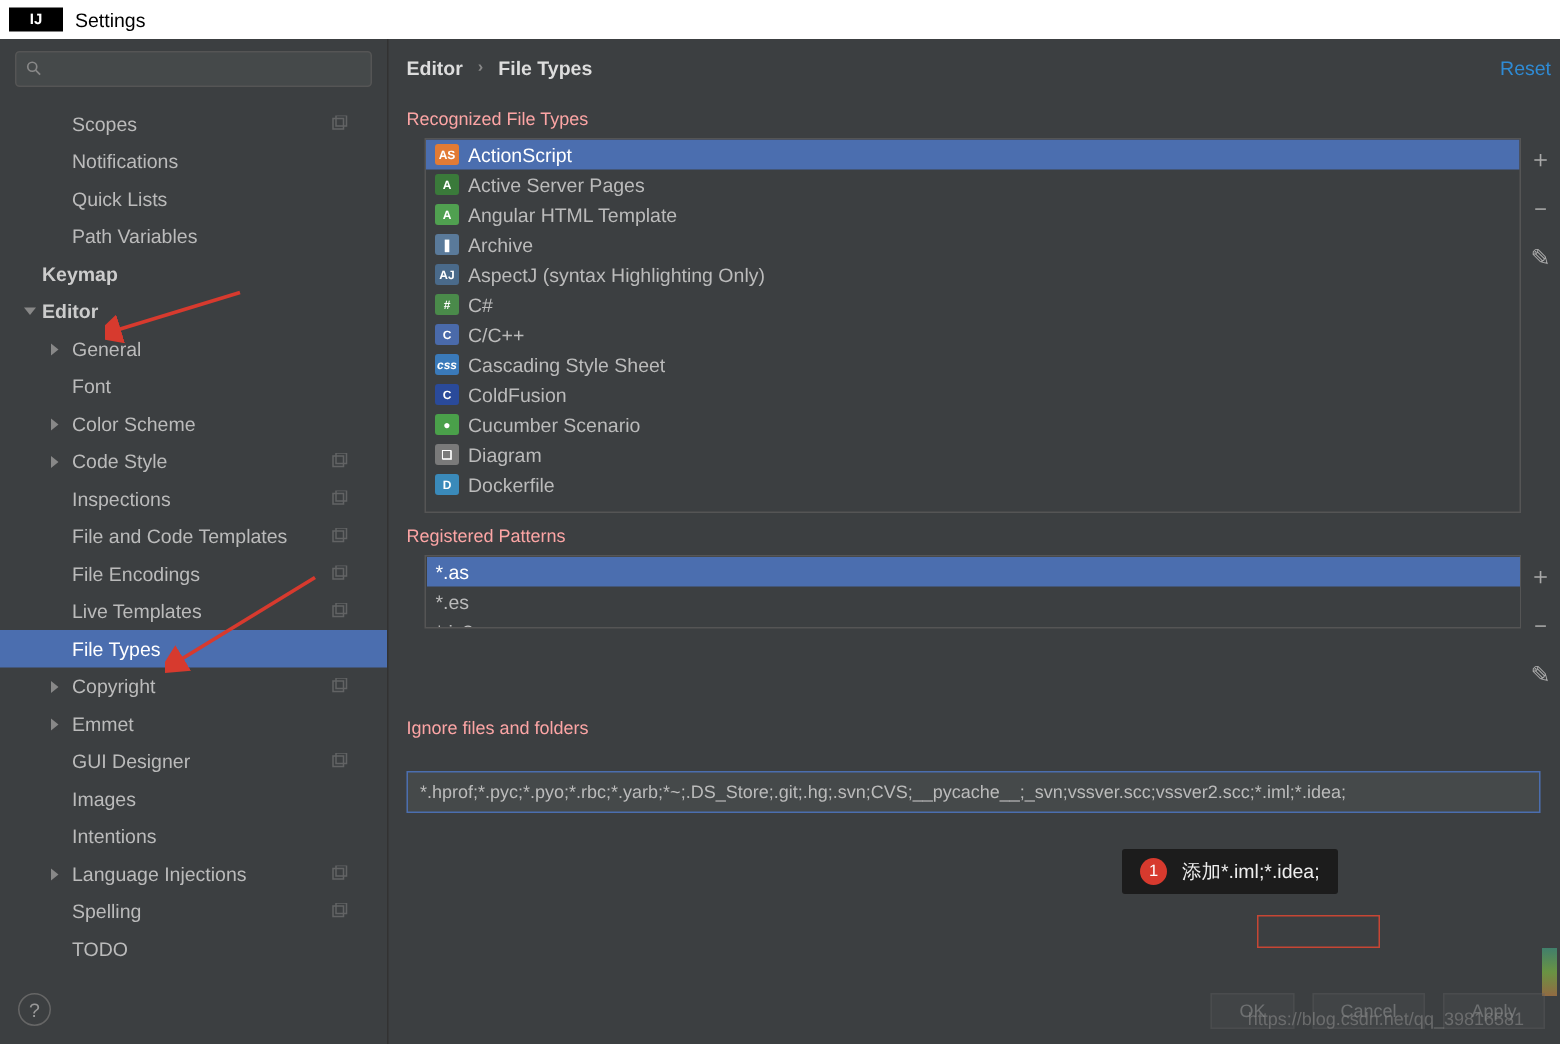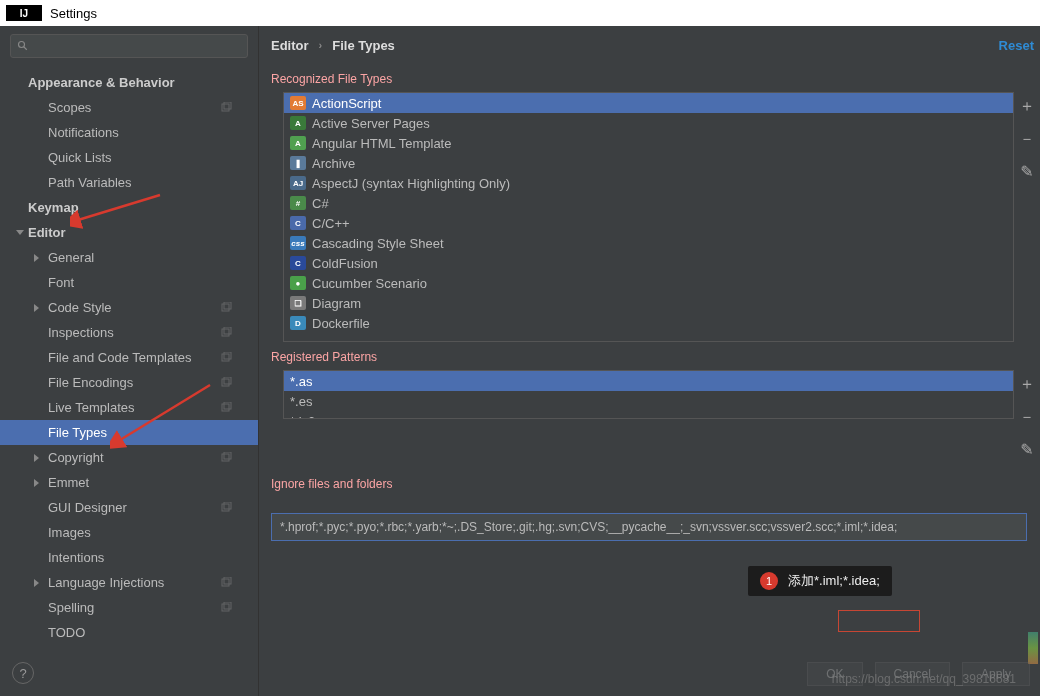--- a/index.html
+++ b/index.html
@@ -18,21 +18,21 @@
 .tree-item .arrow { position:absolute; left:16px; width:0; height:0; }
 .tree-item.lvl1 .arrow { left:16px; }
 .tree-item.lvl2 .arrow { left:34px; }
 .arrow.right { border-top:4px solid transparent; border-bottom:4px solid transparent; border-left:5px solid #888; }
 .arrow.down { border-left:4px solid transparent; border-right:4px solid transparent; border-top:5px solid #888; }
 .copy-ico { position:absolute; right:26px; width:12px; height:12px; opacity:.5; }
 .copy-ico svg { width:12px; height:12px; }
 .right { flex:1; background:#3c3f41; display:flex; flex-direction:column; position:relative; border-left:1px solid #323232; }
 .crumbs { height:38px; display:flex; align-items:center; padding:0 12px; color:#ddd; font-weight:bold; }
 .crumbs .sep { margin:0 10px; color:#888; font-size:11px; }
-.reset { position:absolute; right:6px; top:12px; color:#2f8bd4; cursor:pointer;font-weight:bold; }
+.reset { position:absolute; right:6px; top:12px; color:#2f8bd4; cursor:pointer; }
 .section-label { padding:8px 12px 6px; color:#fca5a5; font-size:12px; }
 .list-wrap { margin:0 0 0 12px; display:flex; }
 .list { flex:1; background:#3c3f41; border:1px solid #555; overflow-y:auto;margin-left:12px; }
 .list.types { height:250px; }
 .list.patterns { height:49px; }
 .row { height:20px; display:flex; align-items:center; padding-left:6px; cursor:pointer; }
 .row.sel { background:#4b6eaf; color:#fff; }
 .row .fico { width:16px; height:14px; margin-right:6px; border-radius:2px; display:flex; align-items:center; justify-content:center; font-size:8px; font-weight:bold; color:#fff; }
 .side-btns { width:26px; background:#3c3f41; display:flex; flex-direction:column; align-items:center; padding-top:4px; gap:12px; }
 .side-btns span { color:#aaa; cursor:pointer; font-size:16px; }
@@ -61,23 +61,20 @@
 <div class="main">
   <div class="left">
     <div class="search">
       <svg viewBox="0 0 16 16">
           <circle cx="6" cy="6" r="4" fill="none" stroke="#888" stroke-width="1.5"></circle>
           <line x1="9" y1="9" x2="13" y2="13" stroke="#888" stroke-width="1.5"></line>
         </svg>
       <span placeholder=""></span>
     </div>
     <div class="tree" id="tree">
-        <div class="tree-item lvl1">
-          <span>Appearance &amp; Behavior</span>
-        </div>
         <div class="tree-item lvl2">
           <span>Scopes</span>
           <span class="copy-ico"><svg viewBox="0 0 12 12">
               <rect x="2" y="2" width="7" height="7" fill="none" stroke="#888"></rect>
               <rect x="4" y="0" width="7" height="7" fill="none" stroke="#888"></rect>
             </svg></span>
         </div>
         <div class="tree-item lvl2">
           <span>Notifications</span>
         </div>
@@ -93,20 +90,24 @@
         <div class="tree-item lvl1">
           <span class="arrow down"></span>
           <span>Editor</span>
         </div>
         <div class="tree-item lvl2">
           <span class="arrow right"></span>
           <span>General</span>
         </div>
         <div class="tree-item lvl2">
           <span>Font</span>
+        </div>
+        <div class="tree-item lvl2">
+          <span class="arrow right"></span>
+          <span>Color Scheme</span>
         </div>
         <div class="tree-item lvl2">
           <span class="arrow right"></span>
           <span>Code Style</span>
           <span class="copy-ico"><svg viewBox="0 0 12 12">
               <rect x="2" y="2" width="7" height="7" fill="none" stroke="#888"></rect>
               <rect x="4" y="0" width="7" height="7" fill="none" stroke="#888"></rect>
             </svg></span>
         </div>
         <div class="tree-item lvl2">

